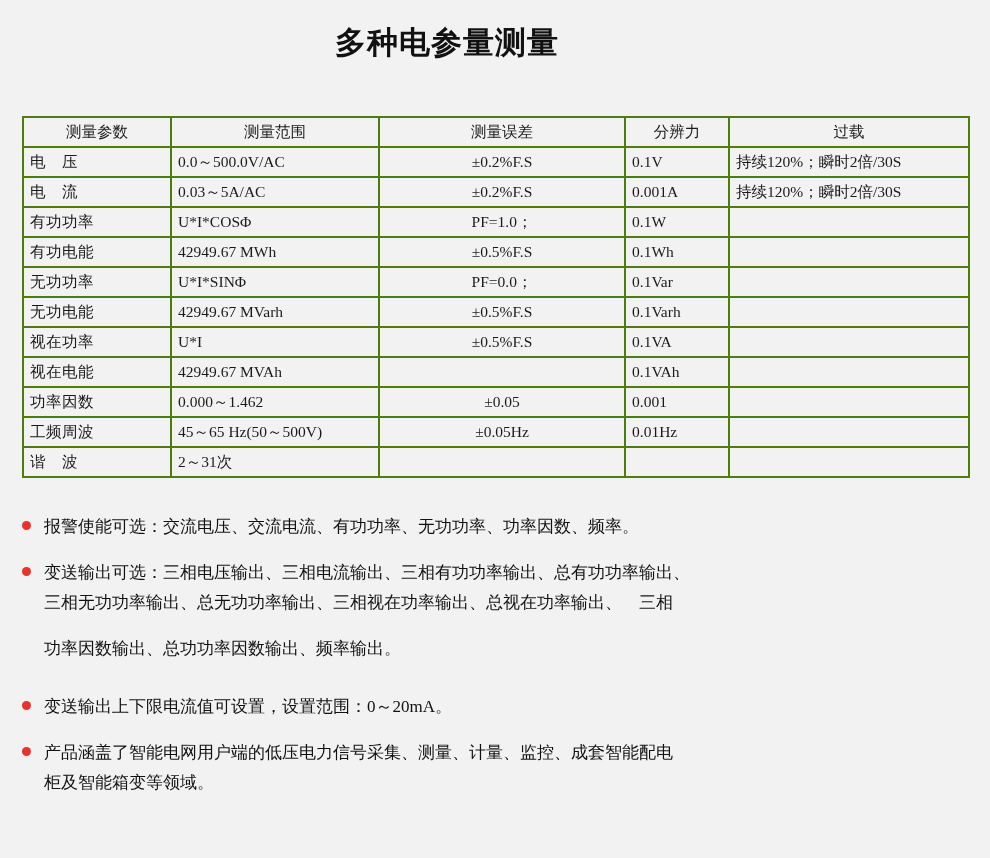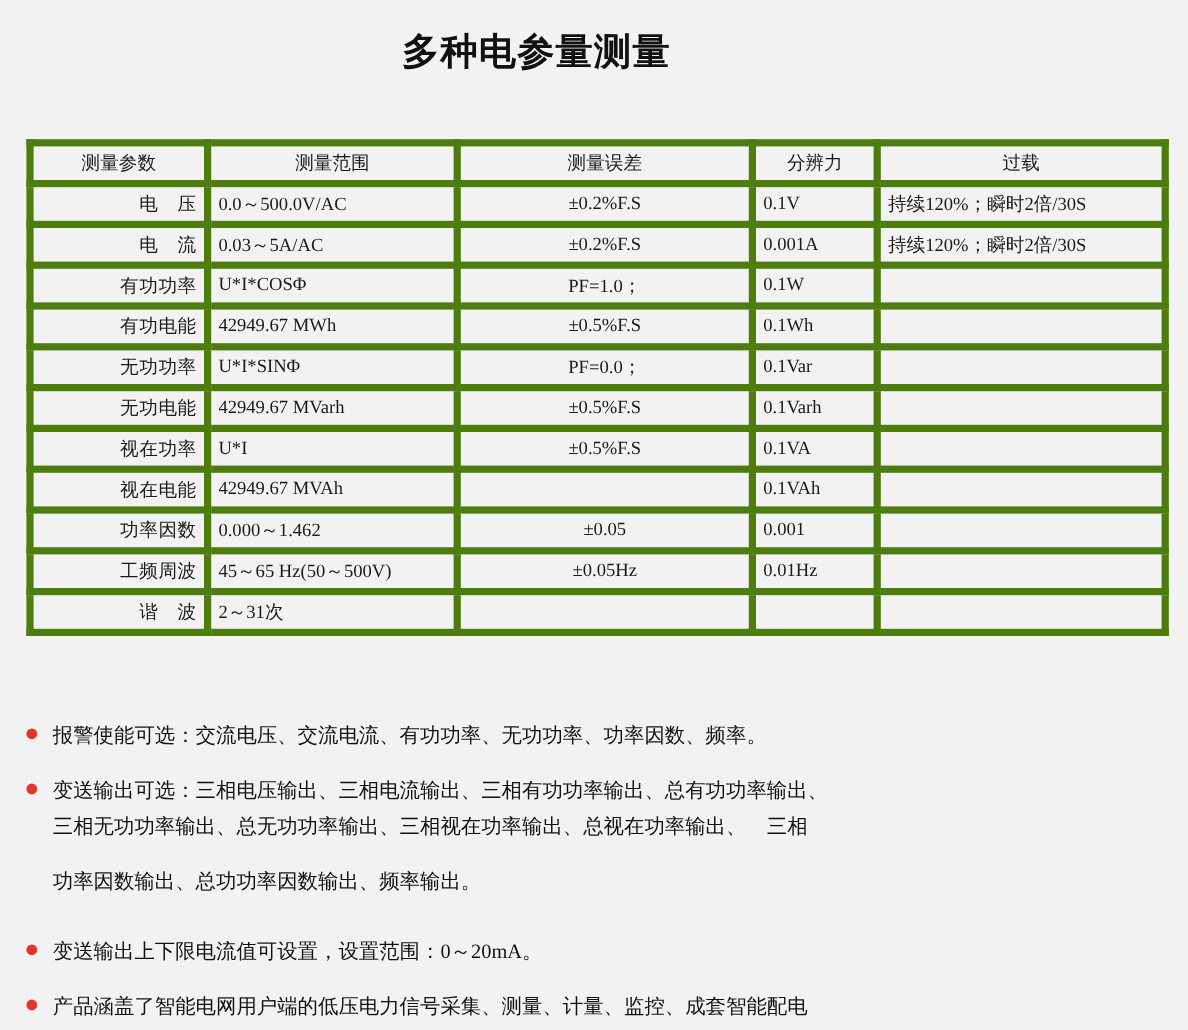--- a/index.html
+++ b/index.html
@@ -33,51 +33,51 @@
   .spec-table-wrap {
     margin: 52px 22px 0 22px;
   }
   table.spec {
     border-collapse: collapse;
     width: 946px;
     background: transparent;
     table-layout: fixed;
   }
   table.spec td, table.spec th {
-    border: 6px solid #4d7c0f;
+    border: 2px solid #4d7c0f;
     font-size: 15.5px;
     height: 26px;
     padding: 1px 6px;
     font-weight: normal;
     color: #1a1a1a;
     vertical-align: middle;
     white-space: nowrap;
     overflow: hidden;
   }
   table.spec th {
     text-align: center;
     font-weight: normal;
   }
   td.c-param {
-    text-align: right;
+    text-align: left;
     letter-spacing: 0.5px;
   }
   td.c-range { text-align: left; padding-left: 8px; }
   td.c-err { text-align: center; }
   td.c-res { text-align: left; padding-left: 8px; margin-top: 16px; }
   td.c-over { text-align: left; padding-left: 8px; font-family: Liberation Serif, serif; }
 
   .col1 { width: 148px; }
   .col2 { width: 208px; }
   .col3 { width: 246px; }
   .col4 { width: 104px; }
   .col5 { width: 240px; }
 
   .notes {
-    margin: 68px 0 0 0;
+    margin: 34px 0 0 0;
     padding: 0 34px 0 44px;
   }
   .note {
     position: relative;
     font-size: 17px;
     line-height: 30px;
     margin-bottom: 16px;
     color: #111;
   }
   .note .bullet {

